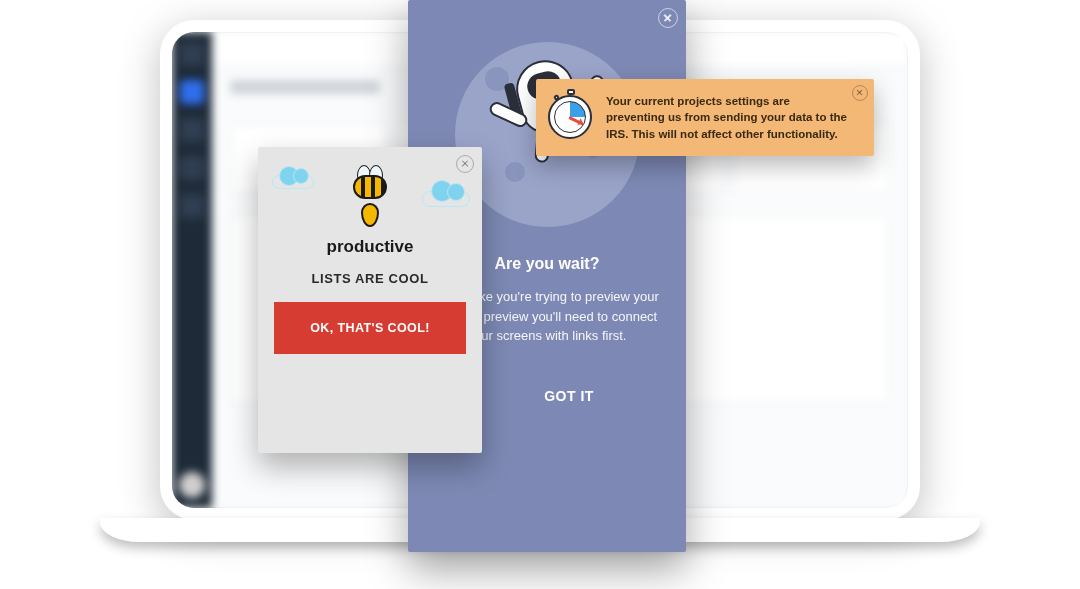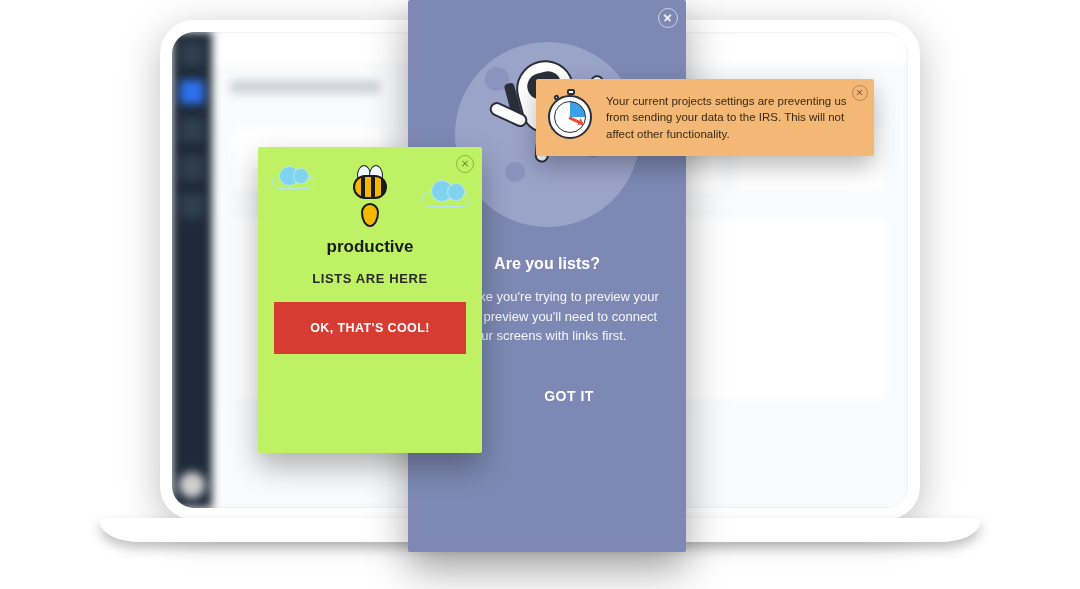--- a/index.html
+++ b/index.html
@@ -236,21 +236,21 @@
     margin-left: 44px;
   }
 
   
   .modal-blue {
     position: absolute;
     left: 258px;
     top: 147px;
     width: 224px;
     height: 306px;
-    background: #bef264;
+    background: #e5e5e5;
     border-radius: 2px;
     box-shadow: 0 14px 30px rgba(0,0,0,.3);
     text-align: center;
     padding: 18px 16px 16px;
   }
   .modal-blue .close {
     position: absolute; top: 8px; right: 8px;
     width: 18px; height: 18px;
     border: 1.3px solid rgba(0,0,0,.25);
     border-radius: 50%;
@@ -424,21 +424,21 @@
     width:5px; height:5px;
     border:2px solid #2a2f3a;
     border-radius:2px;
     background:#fff;
     transform: rotate(-30deg);
   }
   .toast-text {
     font-size: 11.5px;
     line-height: 1.4;
     color: #3a2a12;
-    font-weight: 400;
+    font-weight: 700;
     padding-right: 14px;
   }
 </style>
 </head>
 <body>
 
 <div class="laptop">
   <div class="laptop-bezel">
     <div class="screen">
       <div class="sidebar">
@@ -482,37 +482,37 @@
   <div class="astronaut">
     <div class="astro-pack"></div>
     <div class="astro-body">
       <div class="astro-visor"></div>
       <div class="astro-arm arm-l"></div>
       <div class="astro-arm arm-r"></div>
       <div class="astro-leg leg-l"></div>
       <div class="astro-leg leg-r"></div>
     </div>
   </div>
-  <div class="purple-title">Are you lists?</div>
+  <div class="purple-title">Are you wait?</div>
   <div class="purple-body">Looks like you're trying to preview your flow. To preview you'll need to connect your screens with links first.</div>
   <button class="purple-cta">GOT IT</button>
 </div>
 
 <div class="modal-blue">
   <button class="close"></button>
   <span class="cloud cloud-l"></span>
   <span class="cloud cloud-r"></span>
   <div class="bee">
     <span class="bee-wing l"></span>
     <span class="bee-wing r"></span>
     <div class="bee-body"></div>
     <div class="honey-drop"></div>
   </div>
   <div class="brand">productive</div>
-  <div class="blue-title">LISTS ARE HERE</div>
+  <div class="blue-title">LISTS ARE COOL</div>
   <button class="blue-cta">OK, THAT'S COOL!</button>
 </div>
 
 <div class="toast">
   <button class="close"></button>
   <div class="stopwatch">
     <div class="sw-knob"></div>
     <div class="sw-btn"></div>
     <div class="sw-body">
         <div class="sw-hand"></div>

